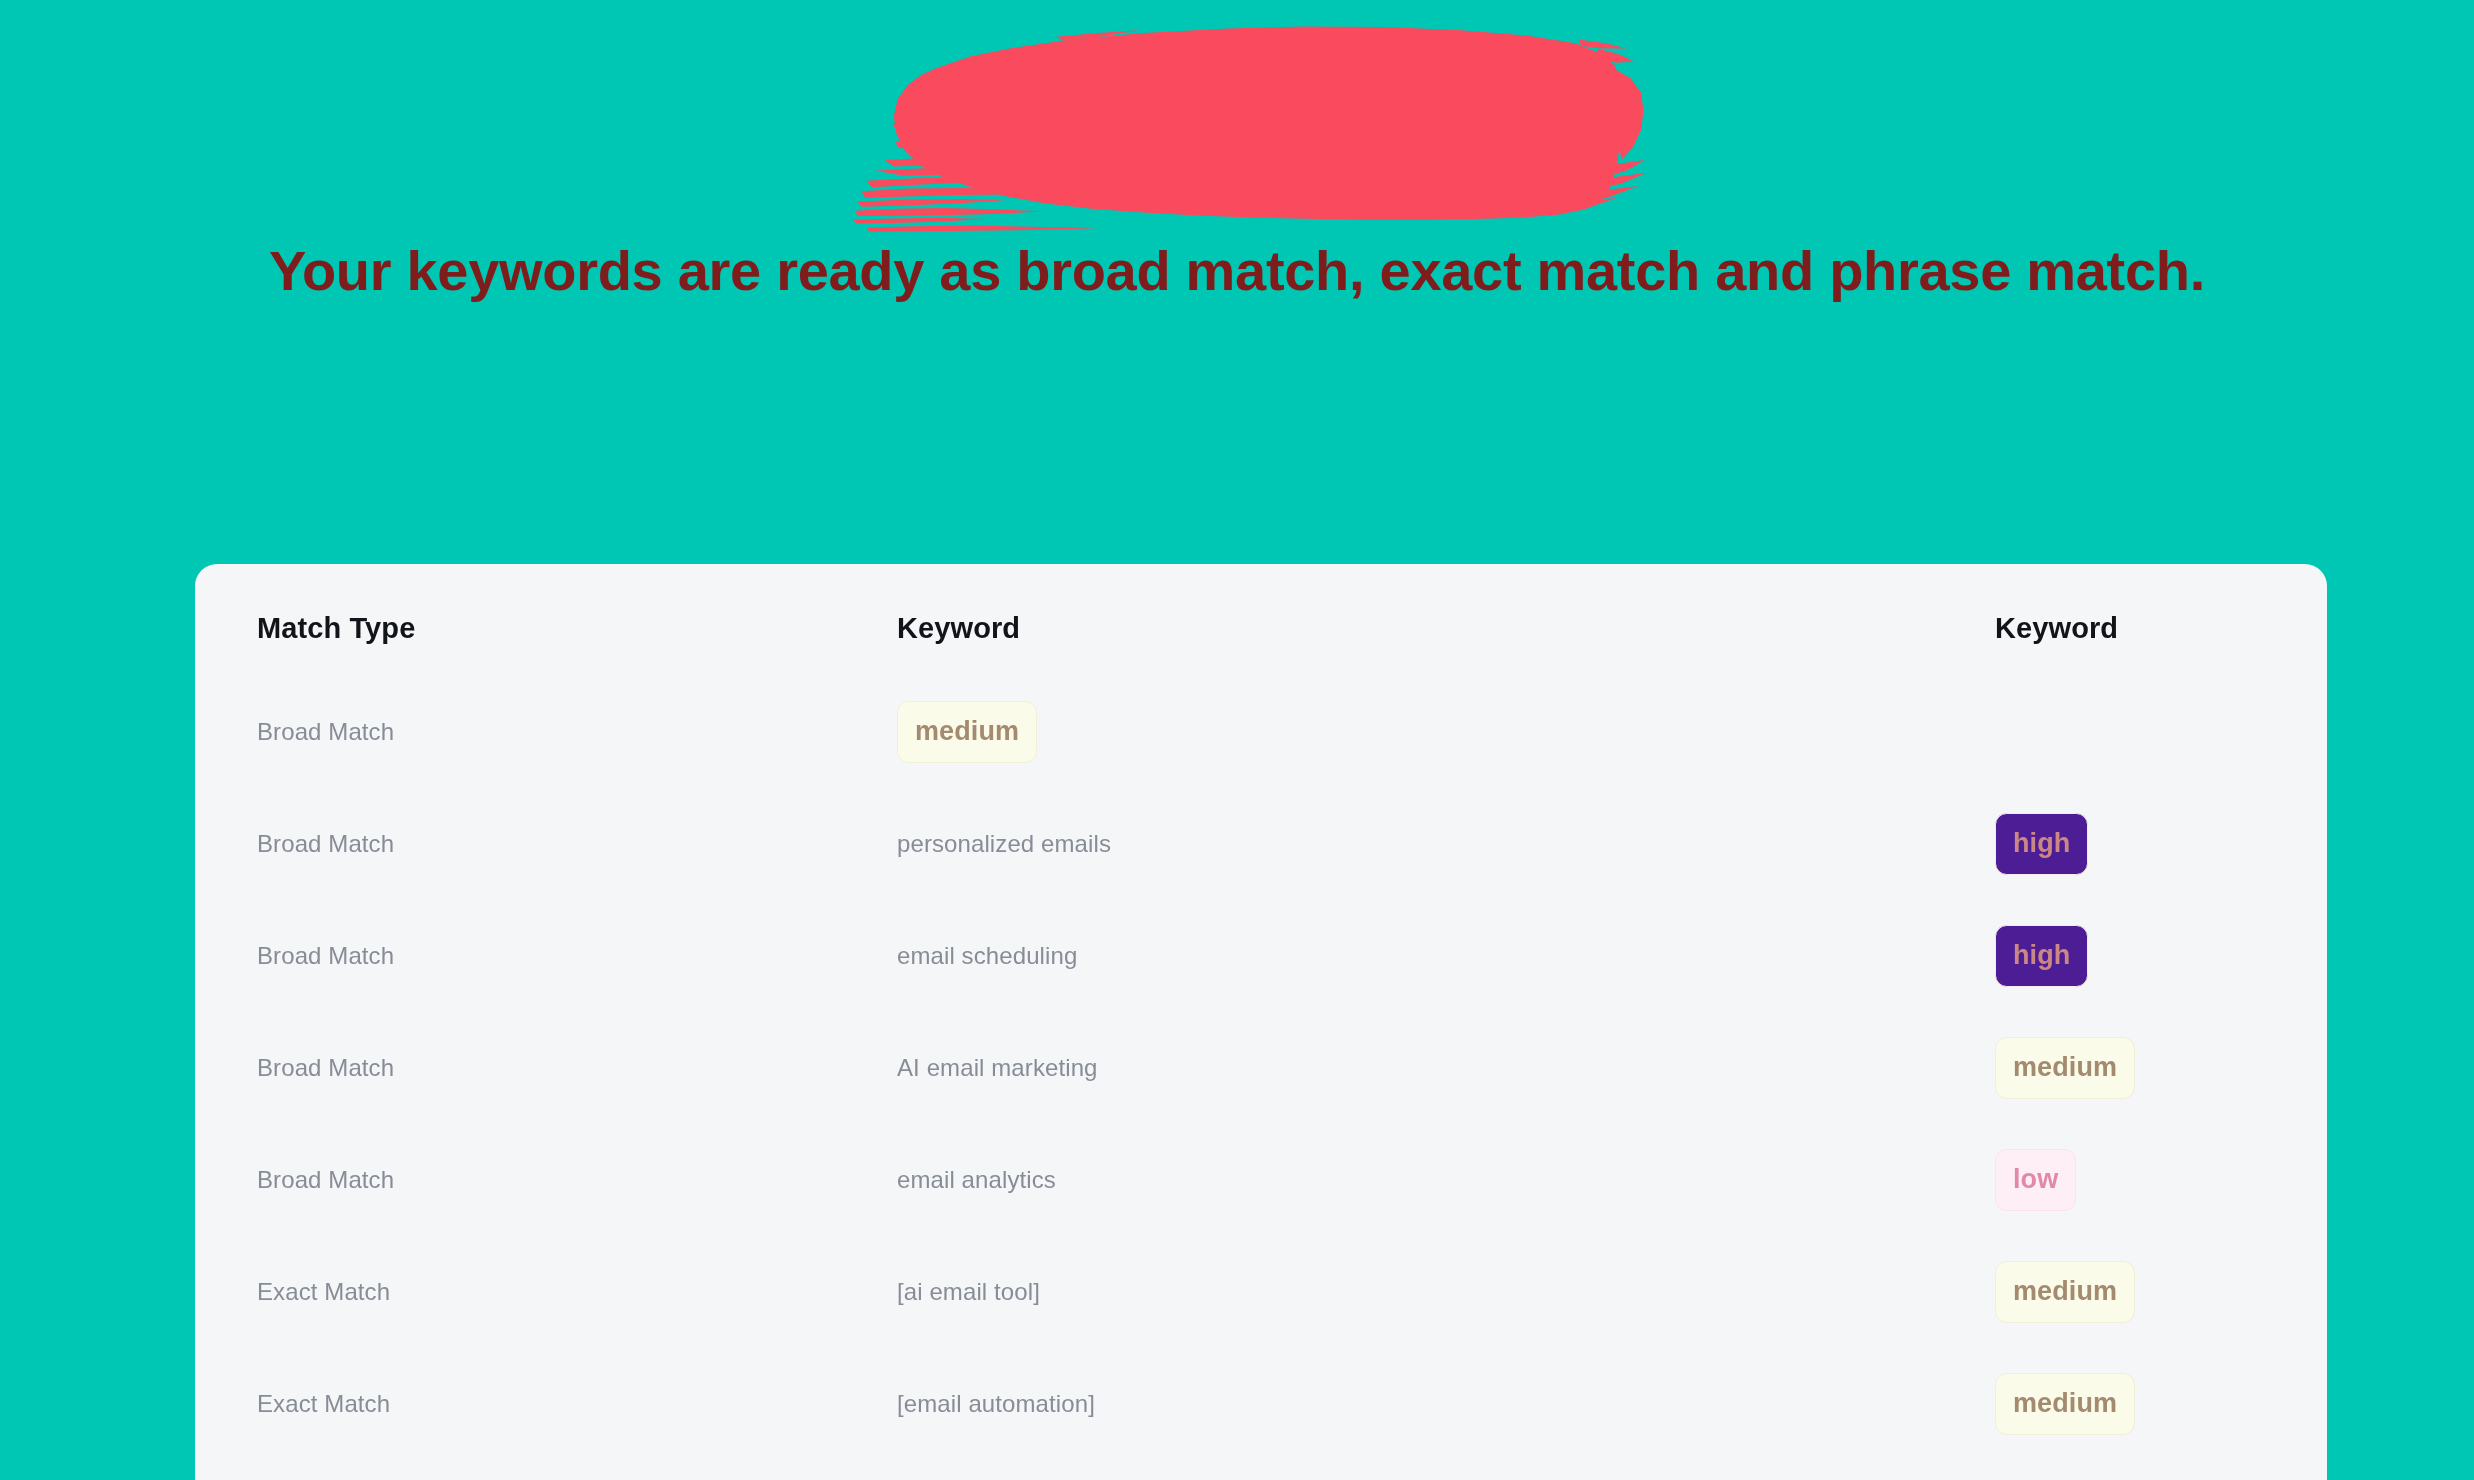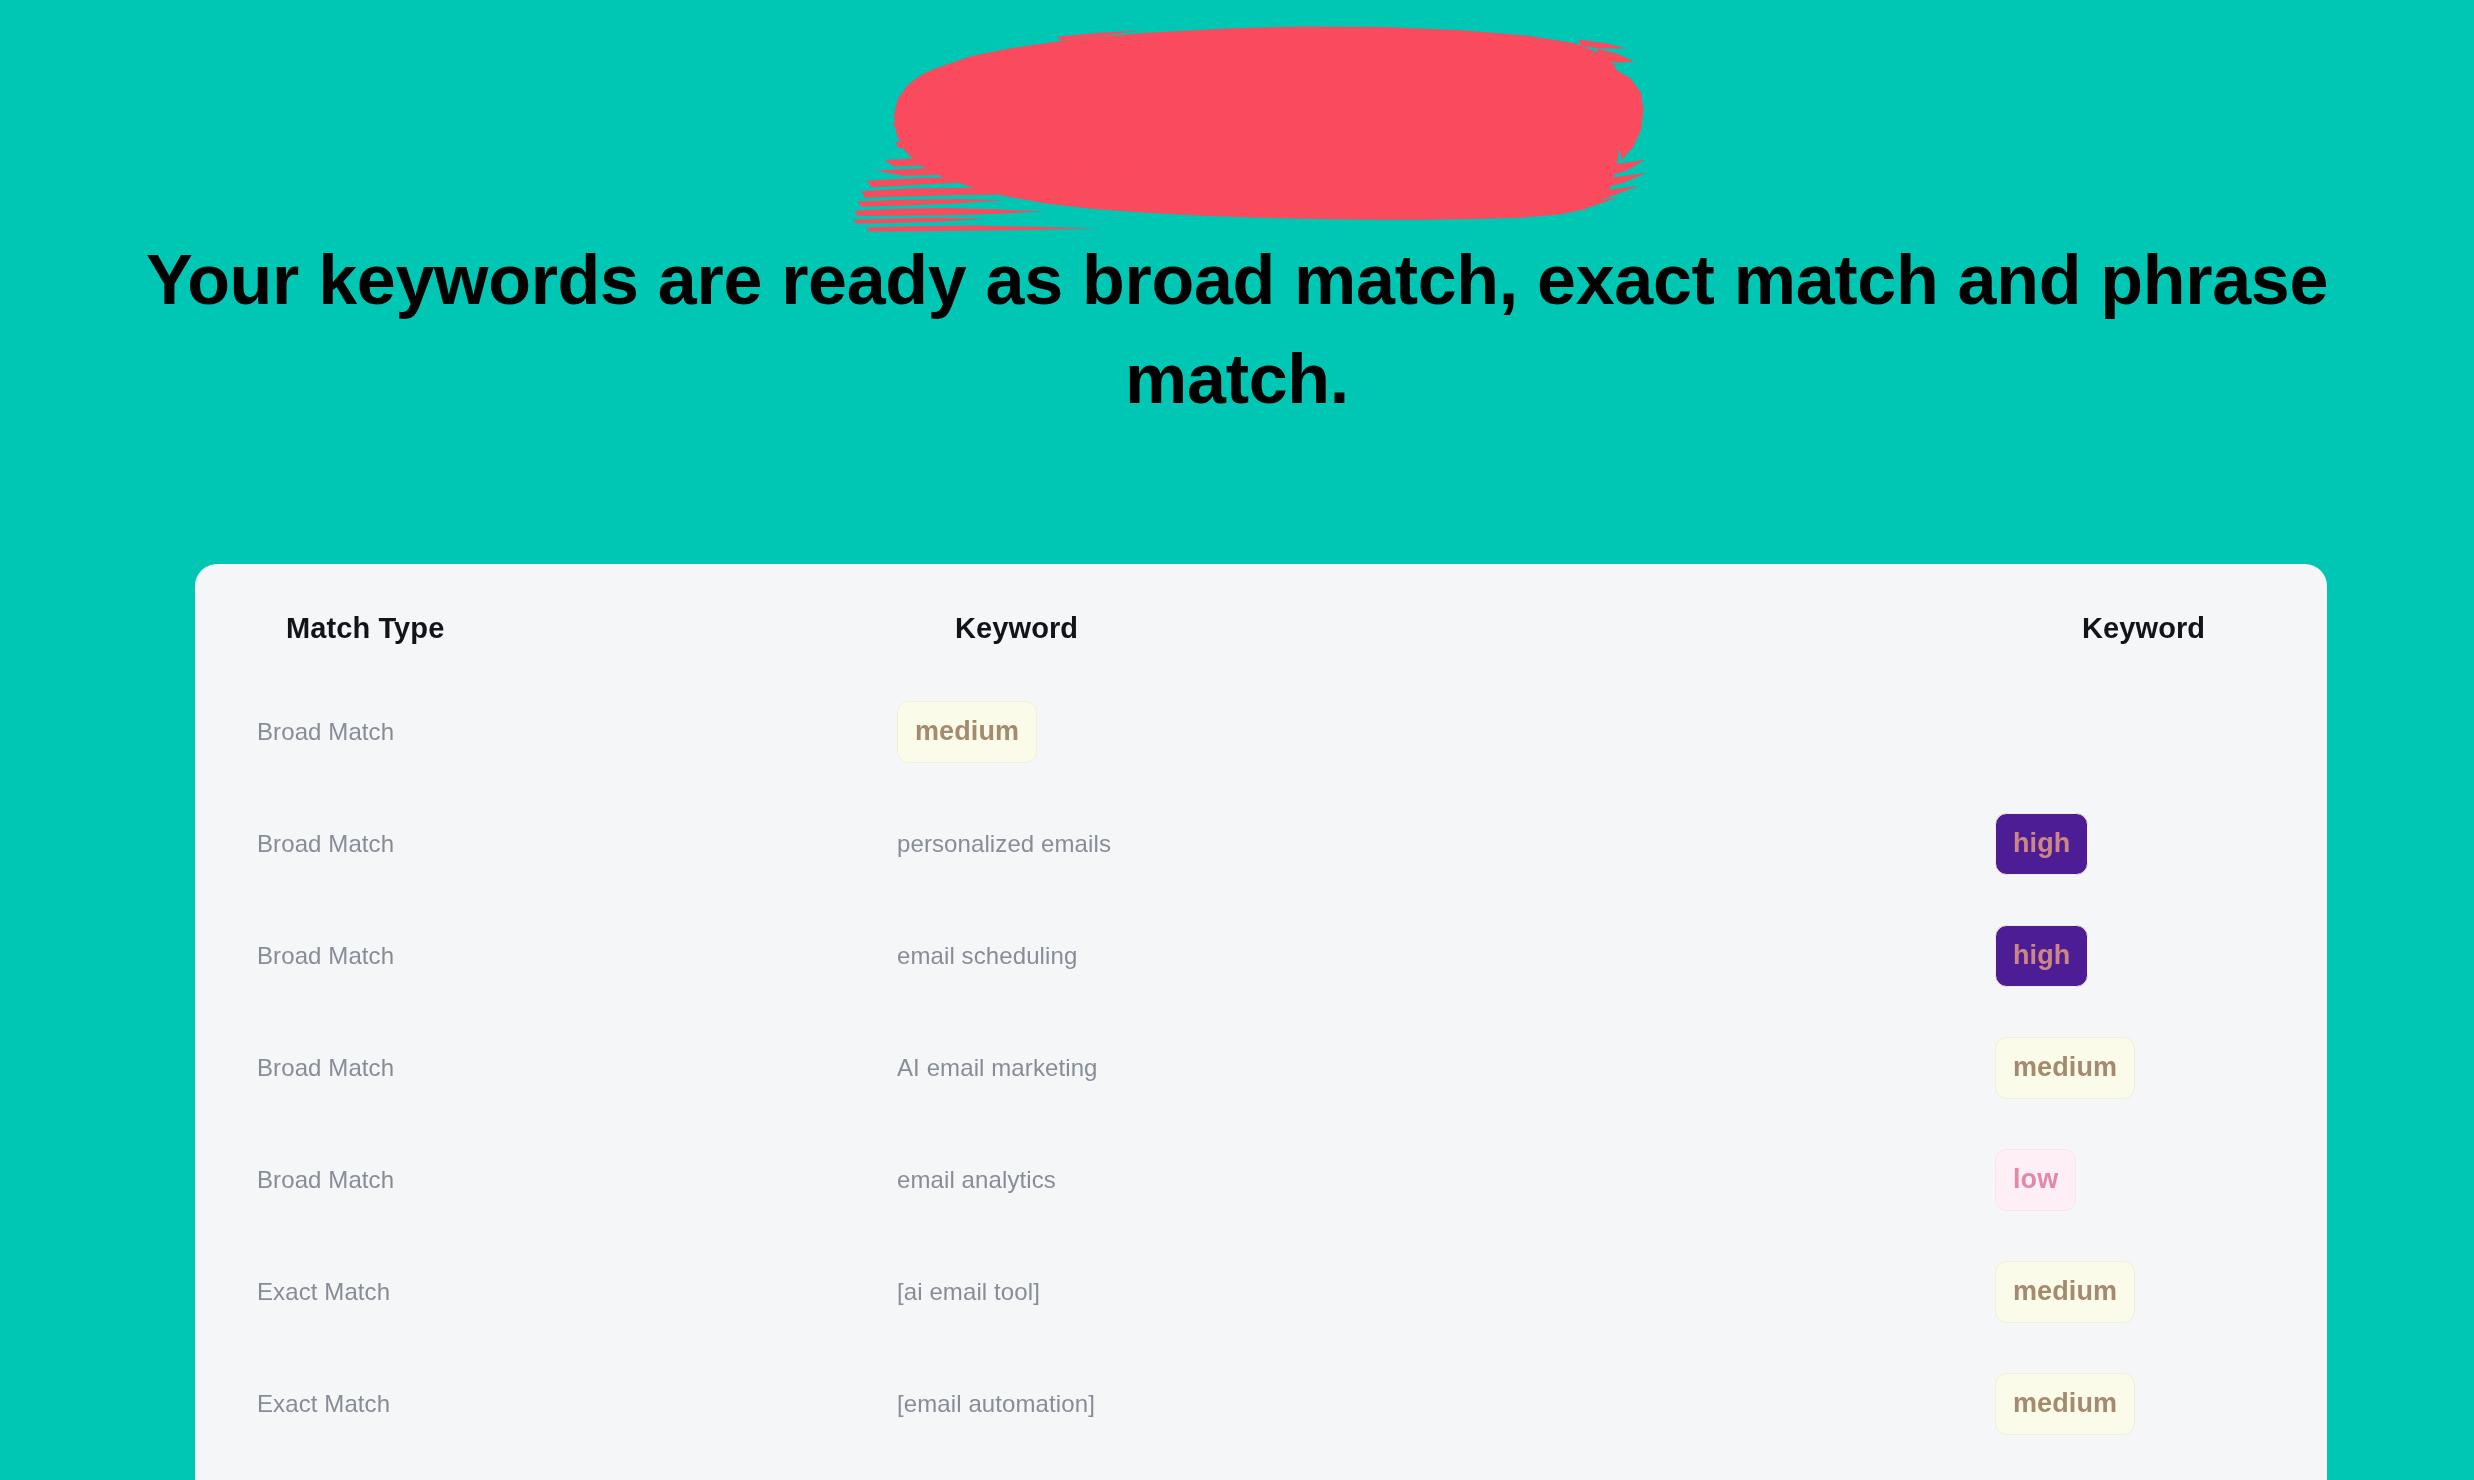--- a/index.html
+++ b/index.html
@@ -58,23 +58,23 @@
     white-space: nowrap;
     z-index: 3;
   }
 
   .headline {
     position: absolute;
     left: 123px;
     top: 231px;
     width: 2228px;
     text-align: center;
-    color: #000000;
+    color: #7f1d1d;
     font-family: "Liberation Sans Narrow", "Liberation Sans", "DejaVu Sans Condensed", "DejaVu Sans", sans-serif;
-    font-size: 70px;
+    font-size: 56px;
     font-weight: 700;
     line-height: 1.42;
     letter-spacing: -0.3px;
   }
 
   
   .card {
     position: absolute;
     left: 195px;
     top: 564px;
@@ -106,21 +106,20 @@
 
   .col-match  { width: 640px; flex: 0 0 640px; }
   .col-keyword{ width: 1098px; flex: 0 0 1098px; }
   .col-volume { flex: 1 1 auto; }
 
   .th {
     font-size: 29px;
     font-weight: 700;
     color: #111418;
     letter-spacing: 0.1px;
-    margin-left: 29px;
   }
 
   .td {
     font-size: 24px;
     font-weight: 400;
     color: #878d97;
     letter-spacing: 0.1px;
     white-space: nowrap;
   }
 

